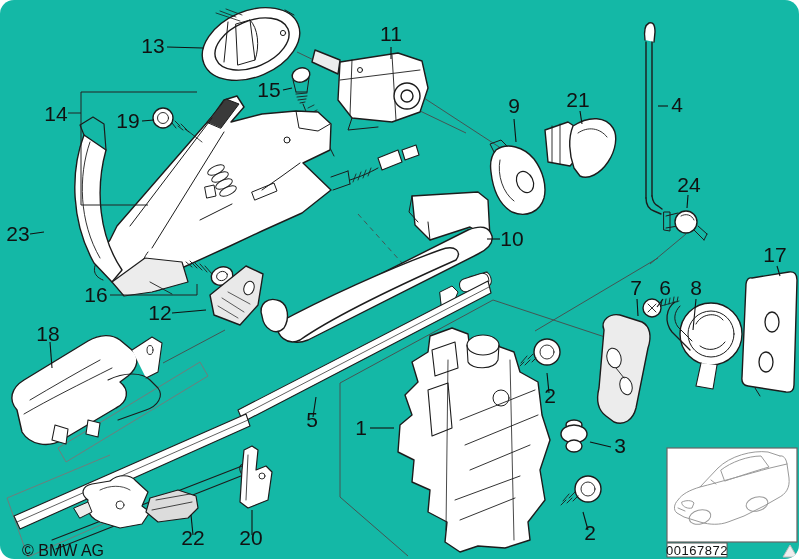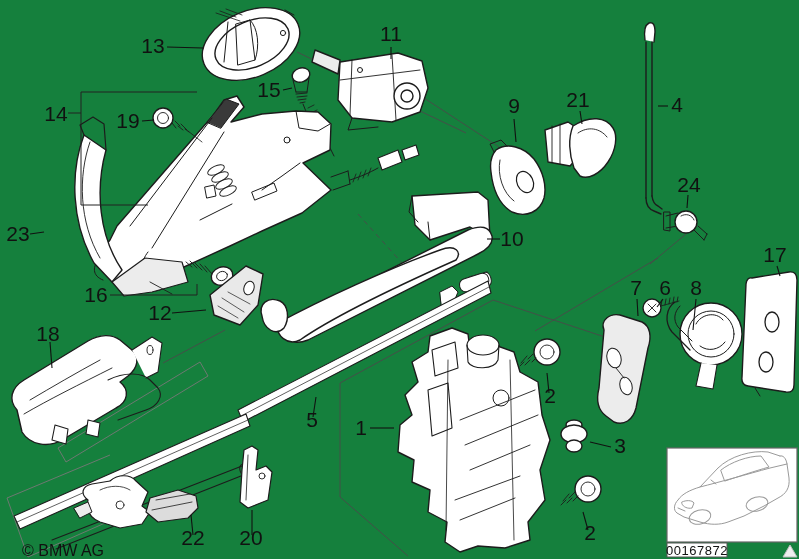--- a/index.html
+++ b/index.html
@@ -1,18 +1,19 @@
 <!DOCTYPE html>
 <html><head>
 <meta charset="utf-8">
 <style>
   html,body{margin:0;padding:0;background:#fff;}
   .stage{
-    position:relative;width:799px;height:559px;background:#15803d;overflow:hidden;
+    position:relative;width:799px;height:559px;background:#14b8a6;overflow:hidden;
     font-family:"Liberation Sans", sans-serif;
+    border-radius:14px;
   }
   svg text{
     font-family:"Liberation Sans", sans-serif;
     fill:#111;
   }
   .callout{font-size:21px;}
   .copyright{font-size:16px;}
   .plate-num{font-size:13px;letter-spacing:0.5px;}
 </style>
 </head>

